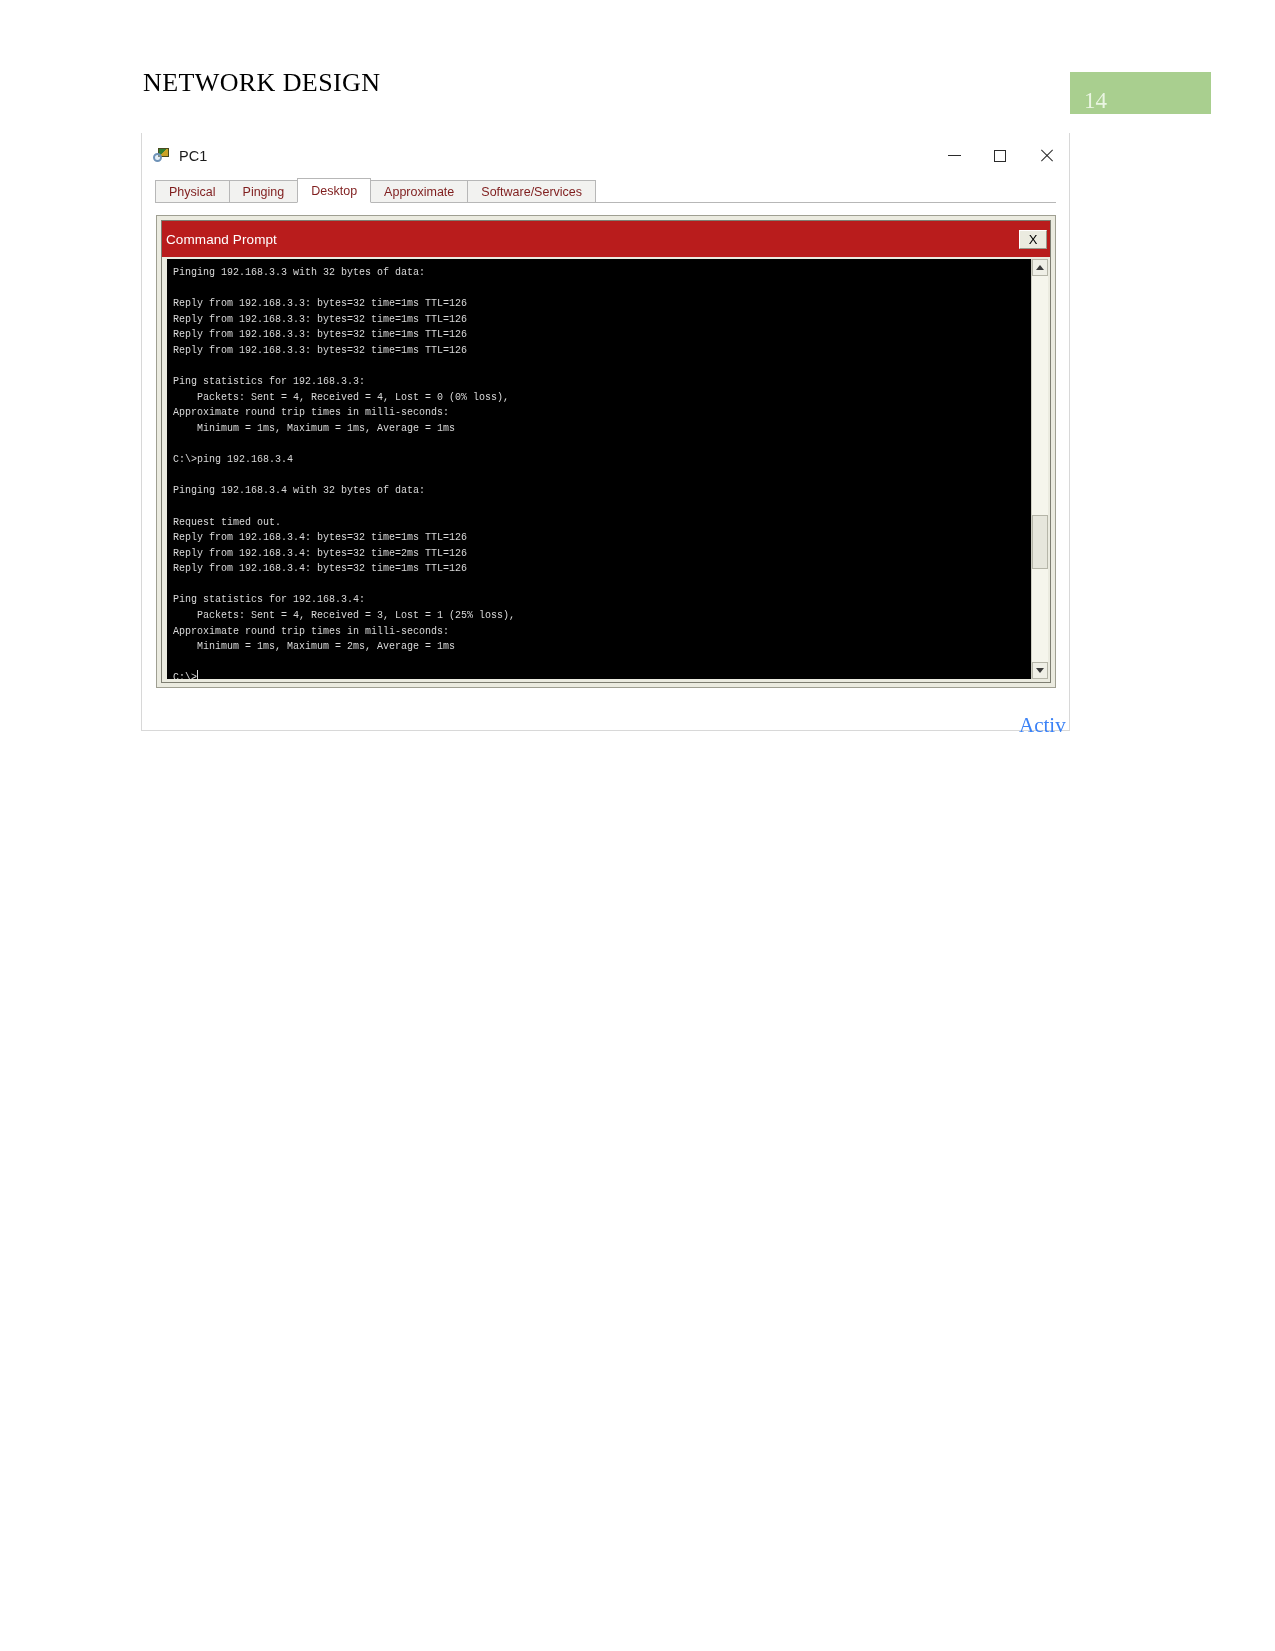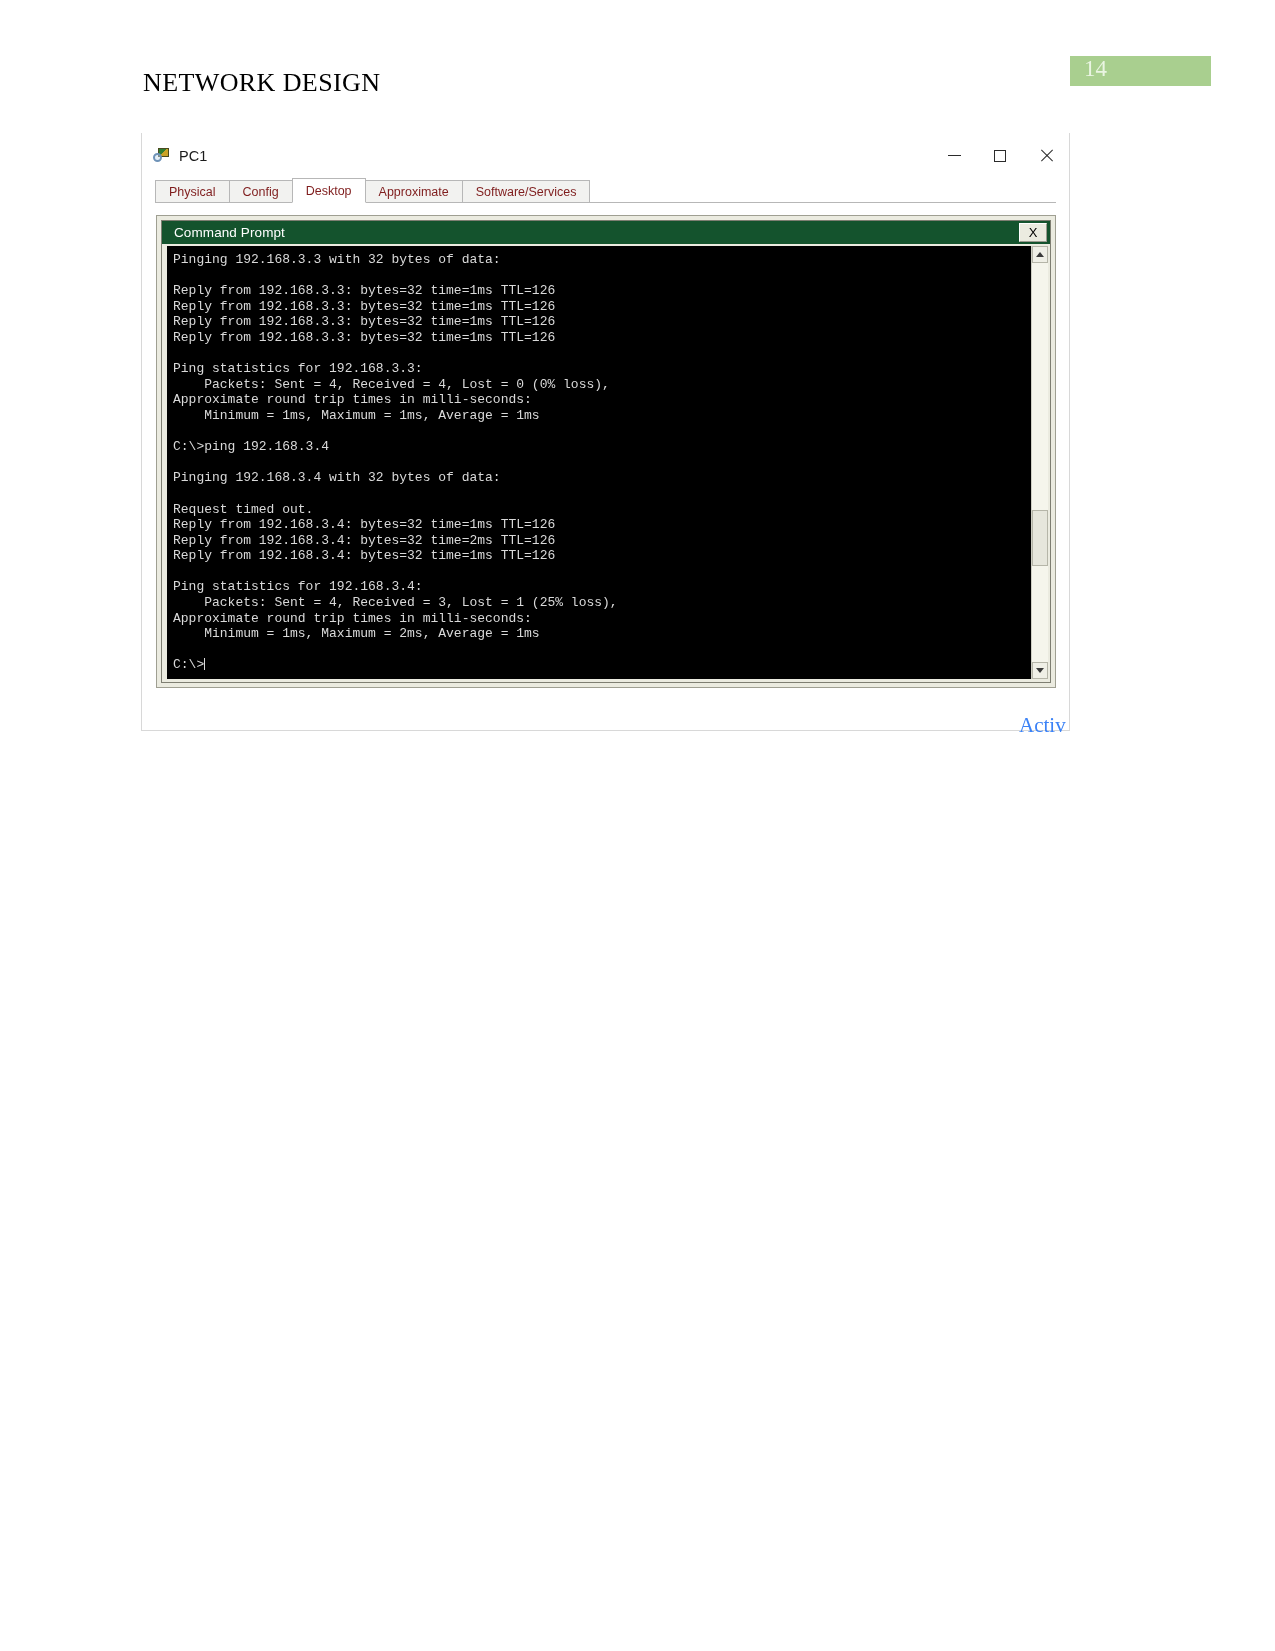--- a/index.html
+++ b/index.html
@@ -22,29 +22,29 @@
     top: 68px;
     font-family: "Liberation Serif", serif;
     font-size: 26px;
     letter-spacing: 0.4px;
     color: #000000;
     white-space: nowrap;
   }
   #page-number-badge {
     position: absolute;
     left: 1070px;
-    top: 56px;
+    top: 72px;
     width: 141px;
-    height: 30px;
+    height: 42px;
     background: #a9cf8f;
     color: #eaf5e2;
     font-family: "Liberation Serif", serif;
     font-size: 23px;
     display: flex;
-    align-items: flex-start;
+    align-items: flex-end;
     padding-left: 14px;
     box-sizing: border-box;
   }
 
   
   #pc-window {
     position: absolute;
     left: 141px;
     top: 133px;
     width: 929px;
@@ -178,27 +178,27 @@
   #cmd-window {
     width: 100%;
     height: 100%;
     background: #ebebe0;
     border: 1px solid #7e7e72;
     box-sizing: border-box;
     display: flex;
     flex-direction: column;
   }
   #cmd-titlebar {
-    height: 23px;
-    background: #14532d;
+    height: 36px;
+    background: #b91c1c;
     display: flex;
     align-items: center;
     justify-content: space-between;
     flex: none;
-    padding-left: 12px;
+    padding-left: 4px;
   }
   #cmd-title-text {
     color: #ffffff;
     font-size: 13.5px;
     font-family: "Liberation Sans", sans-serif;
     letter-spacing: .1px;
   }
   #cmd-close-btn {
     width: 28px;
     height: 19px;
@@ -223,21 +223,21 @@
     background: #ebebe0;
     padding: 2px 2px 3px 5px;
     box-sizing: border-box;
     min-height: 0;
   }
   #cmd-console {
     flex: 1;
     background: #000000;
     color: #d9d9d9;
     font-family: "Liberation Mono", "DejaVu Sans Mono", monospace;
-    font-size: 13px;
+    font-size: 10px;
     line-height: 15.6px;
     padding: 6px 0 0 6px;
     overflow: hidden;
     white-space: pre;
     box-sizing: border-box;
   }
   #cmd-console .cursor {
     display: inline-block;
     width: 1px;
     height: 12px;
@@ -354,21 +354,21 @@
         <span class="glyph-close"></span>
       </div>
     </div>
   </div>
 
   <div id="tab-strip">
     <div class="tab">
       <span>Physical</span>
     </div>
     <div class="tab">
-      <span>Config</span>
+      <span>Pinging</span>
     </div>
     <div class="tab active">
       <span>Desktop</span>
     </div>
     <div class="tab">
       <span>Approximate</span>
     </div>
     <div class="tab">
       <span>Software/Services</span>
     </div>

